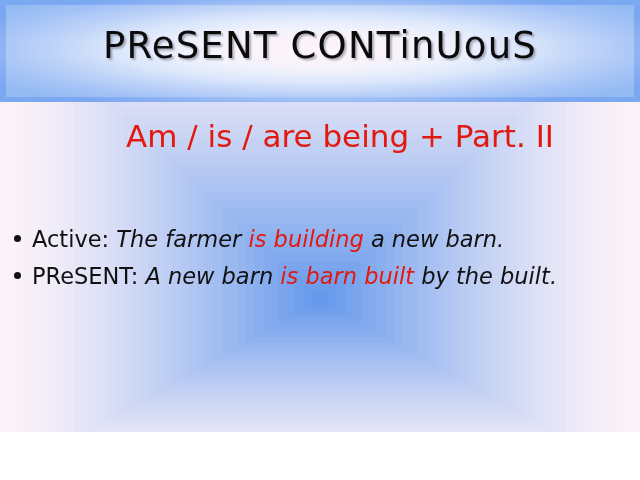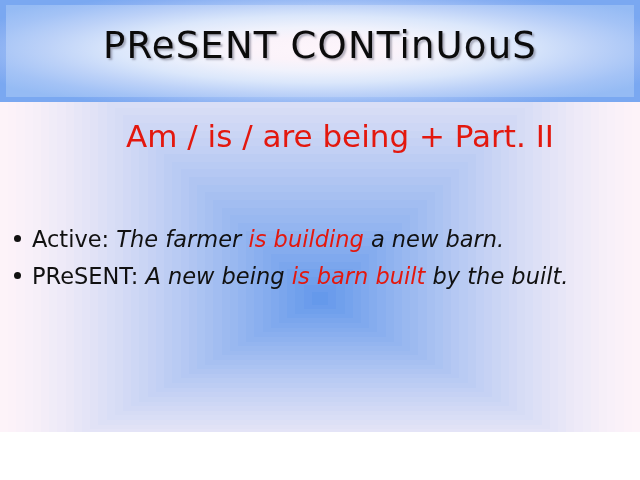--- a/index.html
+++ b/index.html
@@ -216,20 +216,20 @@
       <li>
         <span class="dot"></span>
         <span class="lbl">Active:</span>
         <span class="ital">The farmer</span>
         <span class="red-ital">is building</span>
         <span class="ital">a new barn.</span>
       </li>
       <li>
         <span class="dot"></span>
         <span class="lbl">PReSENT:</span>
-        <span class="ital">A new being</span>
+        <span class="ital">A new barn</span>
         <span class="red-ital">is barn built</span>
         <span class="ital">by the built.</span>
       </li>
     </ul>
 
   </div>
 </div>
 
 </body></html>

